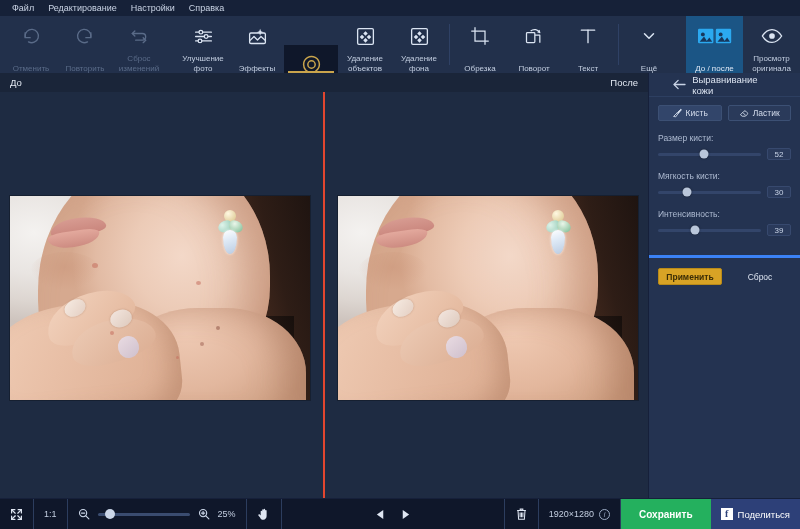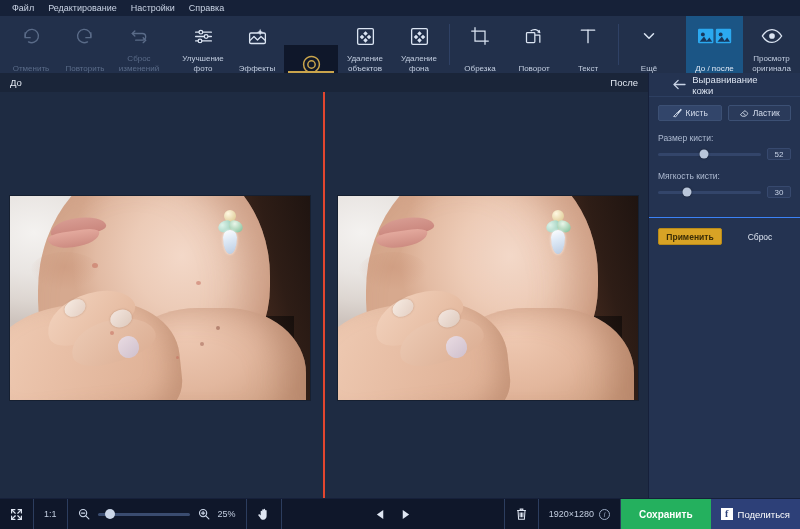--- a/index.html
+++ b/index.html
@@ -356,21 +356,21 @@
     background: #2a3a5b;
     border: 1px solid #37496e;
     border-radius: 2px;
     font-size: 8px;
     color: #c8d3e6;
     display: flex; align-items: center; justify-content: center;
   }
   .rp-actions {
     margin-top: 8px;
     padding-top: 10px;
-    border-top: 1px solid #3b82f6;
+    border-top: 3px solid #3b82f6;
     display: flex; gap: 7px;
     padding-left: 9px; padding-right: 9px;
   }
   .btn-apply {
     flex: 1 1 0; height: 17px;
     background: #d8a325;
     border: 1px solid #b98a18;
     border-radius: 2px;
     font-size: 8.5px; font-weight: bold;
     color: #3a2c06;
@@ -756,20 +756,29 @@
         <div class="slider-block">
           <div class="slider-label">Мягкость кисти:</div>
           <div class="slider-row">
             <div class="track">
               <div class="knob" style="left:28%"></div>
             </div>
             <div class="valbox">30</div>
           </div>
         </div>
 
+        <div class="slider-block">
+          <div class="slider-label">Интенсивность:</div>
+          <div class="slider-row">
+            <div class="track">
+              <div class="knob" style="left:36%"></div>
+            </div>
+            <div class="valbox">39</div>
+          </div>
+        </div>
 
       </div>
 
       <div class="rp-actions">
         <div class="btn-apply">Применить</div>
         <div class="btn-reset">Сброс</div>
       </div>
 
     </div>
   </div>

